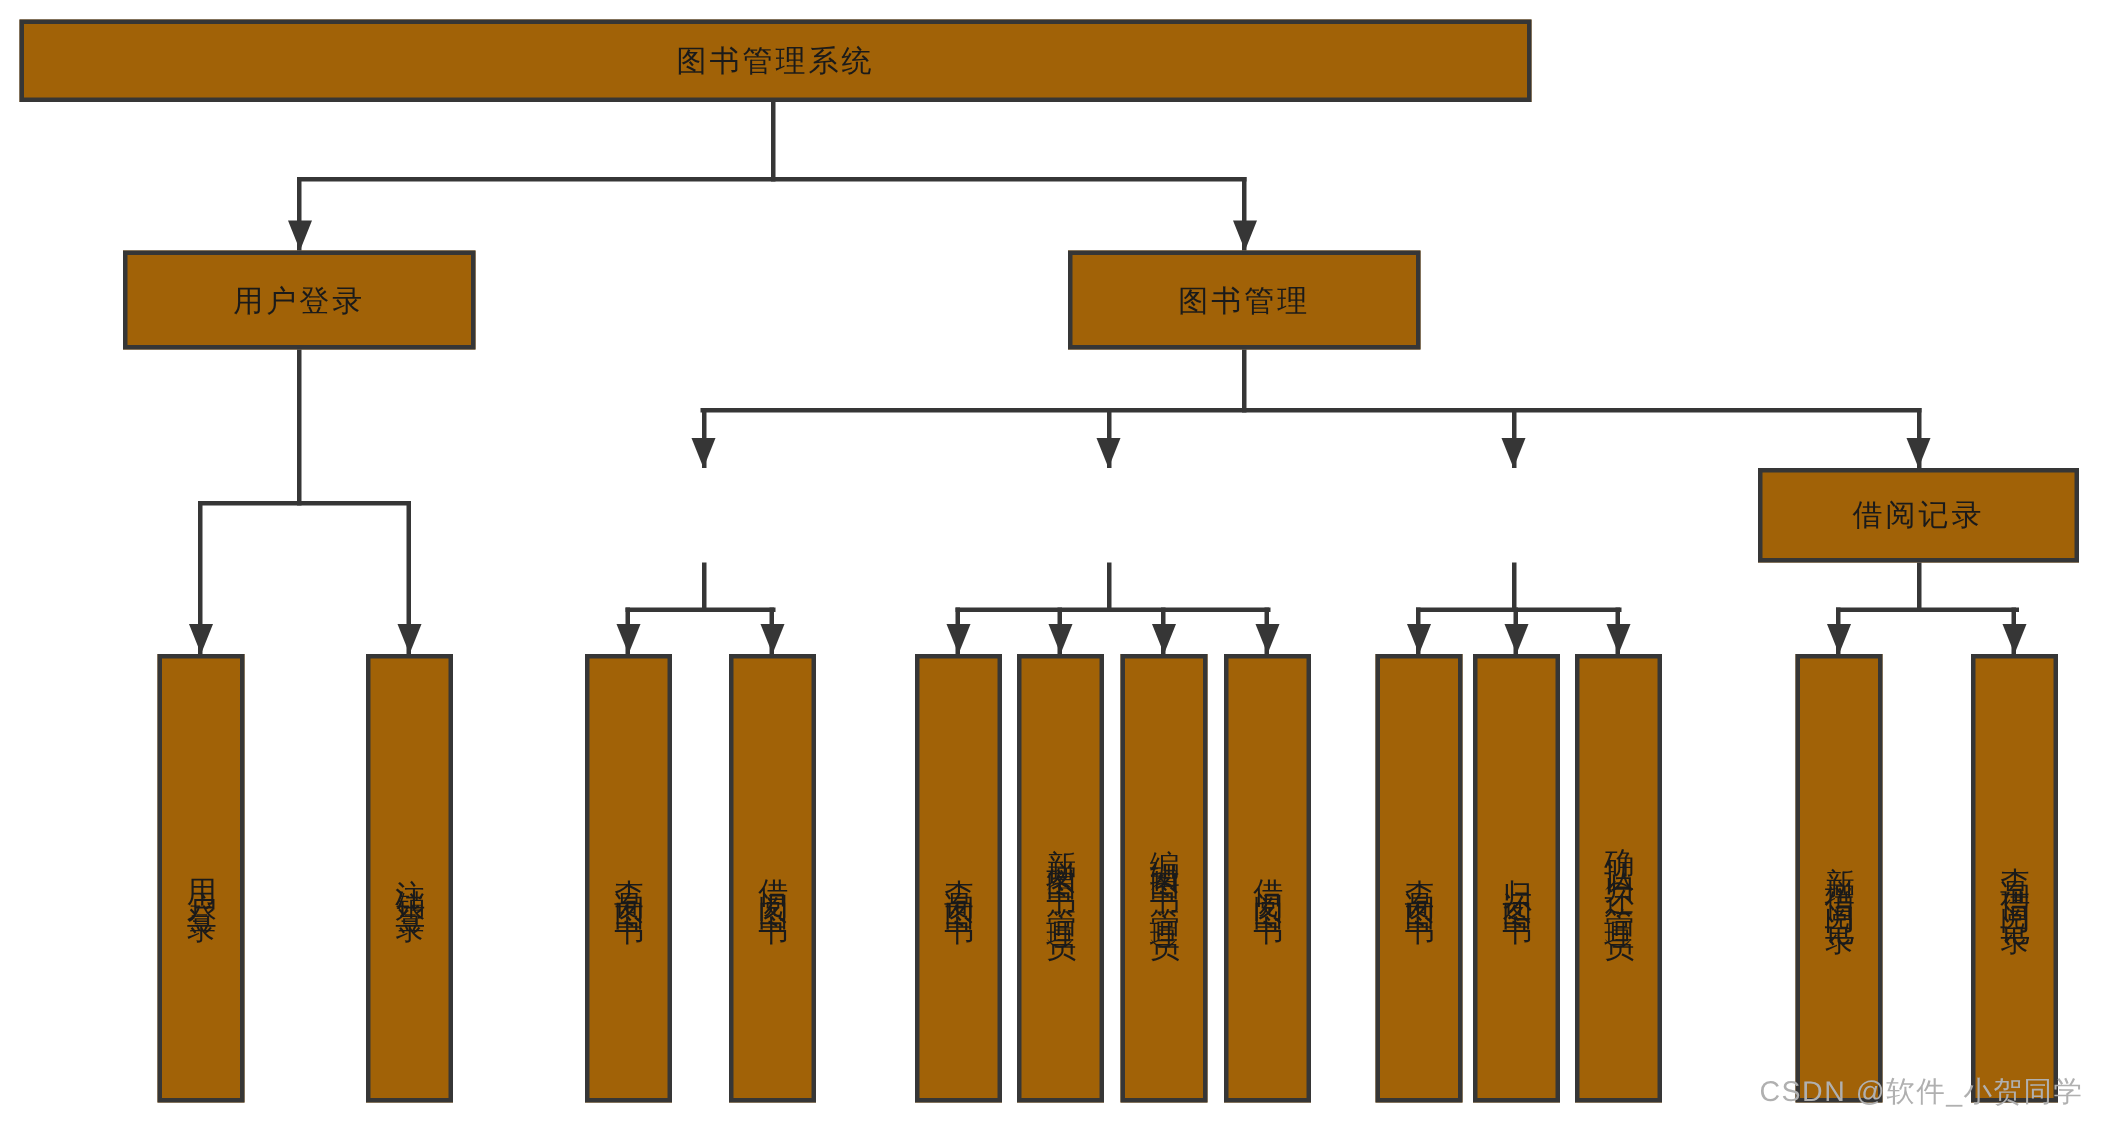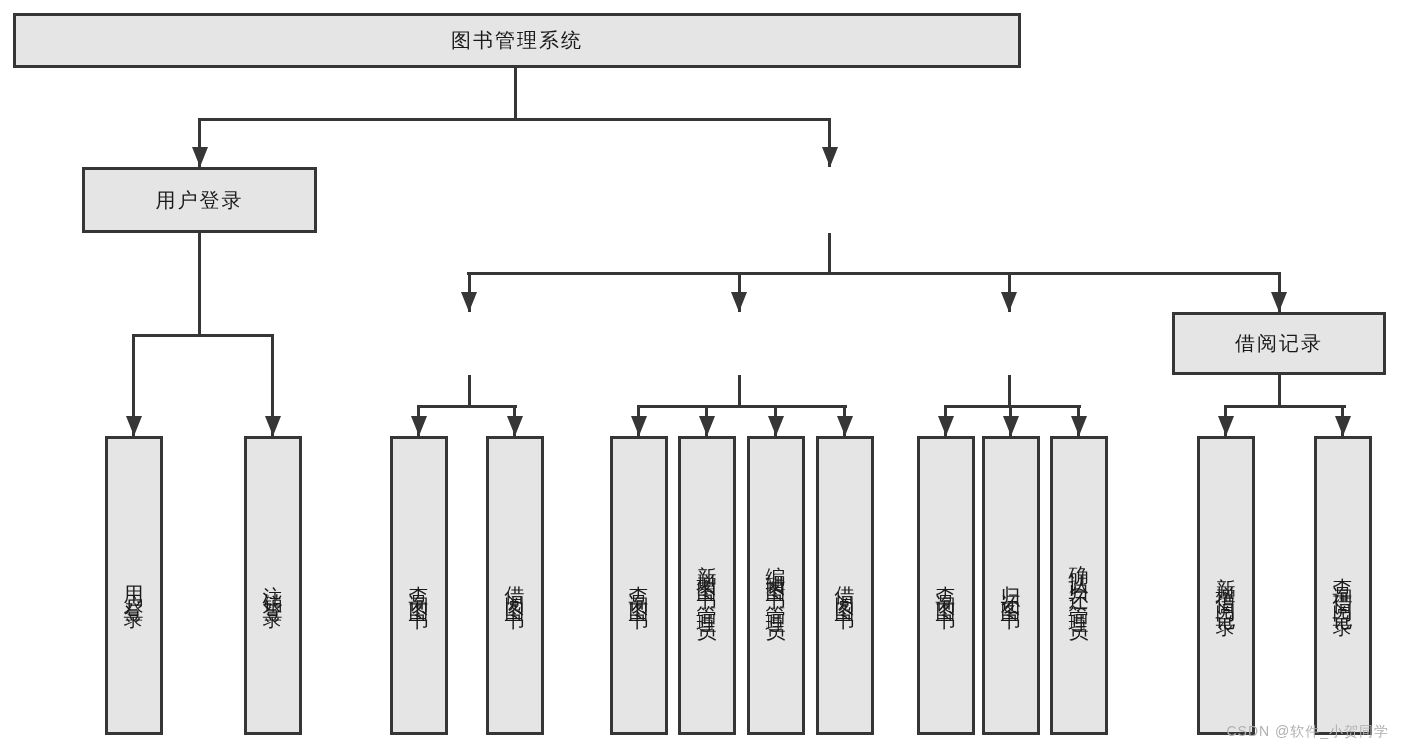--- a/index.html
+++ b/index.html
@@ -14,21 +14,21 @@
   .canvas{
     position:relative;
     width:1405px;height:747px;
     background:var(--bg);
     overflow:hidden;
   }
   
   .box{
     position:absolute;
     border:3px solid var(--line);
-    background:#e5e5e5;
+    background:#a16207;
     display:flex;align-items:center;justify-content:center;
     color:var(--text);
   }
   .hlabel{
     font-size:20px;
     letter-spacing:2px;
     color:var(--text);
     white-space:nowrap;
   }
   .root{left:13px;top:13px;width:1008px;height:55px;}
@@ -49,37 +49,40 @@
   .h{position:absolute;height:3px;background:var(--line);}
   .a{
     position:absolute;width:0;height:0;
     border-left:8px solid transparent;
     border-right:8px solid transparent;
     border-top:20px solid var(--line);
   }
   .watermark{
     position:absolute;
     right:16px;bottom:6px;
-    font-size:14px;
+    font-size:19px;
     color:var(--wm);
     letter-spacing:1px;
     white-space:nowrap;
   }
 </style>
 </head>
 <body>
 
 <div class="canvas">
 
   <div class="box root">
     <span class="hlabel">图书管理系统</span>
   </div>
 
   <div class="box lvl2" style="left:82px;">
     <span class="hlabel">用户登录</span>
+  </div>
+  <div class="box lvl2" style="left:712px;">
+    <span class="hlabel">图书管理</span>
   </div>
 
   <div class="box lvl3" style="left:1172px;">
     <span class="hlabel">借阅记录</span>
   </div>
 
   <div class="box leaf" style="left:105px;">
     <span class="vtext">用户登录</span>
   </div>
   <div class="box leaf" style="left:244px;">

